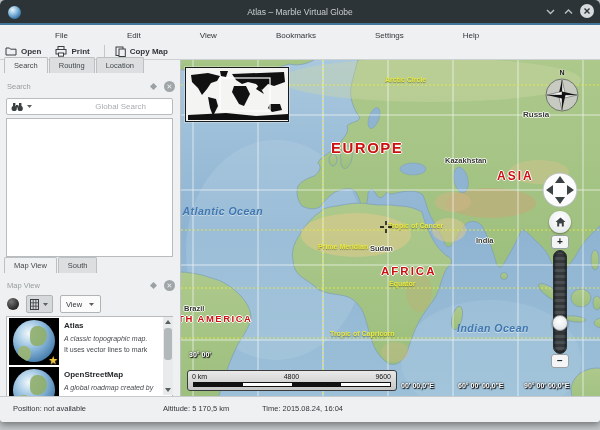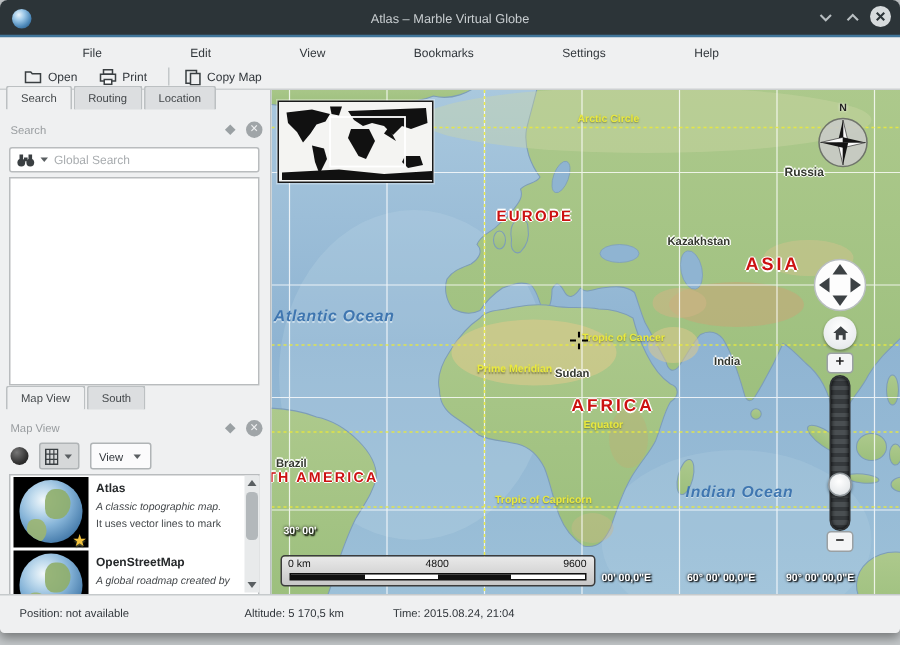--- a/index.html
+++ b/index.html
@@ -20,40 +20,40 @@
   .closebtn { width:14px; height:14px; border-radius:50%; background:#d7dbdd; display:flex;
     align-items:center; justify-content:center; }
 
   
   .menubar { position:absolute; left:0; top:27px; width:600px; height:16px;
     display:flex; align-items:center; padding-left:11px; gap:15px; }
   .menubar span { font-size:8px; color:#31363b;margin-left:44px; }
 
   
   .toolbar { position:absolute; left:0; top:43px; width:600px; height:17px;
-    display:flex; align-items:center; padding-left:16px; border-bottom:1px solid #cdd0d2; }
+    display:flex; align-items:center; padding-left:5px; border-bottom:1px solid #cdd0d2;font-weight:bold; }
   .tbtn { display:flex; align-items:center; gap:4px; margin-right:14px; font-size:8px; color:#31363b; }
   .tsep { width:1px; height:12px; background:#c4c8ca; margin:0 10px 0 0; }
 
   
   .main { position:absolute; left:0; top:60px; width:600px; height:336px; }
   .sidebar { position:absolute; left:0; top:0; width:180px; height:336px; }
   .tabs { position:absolute; left:4px; display:flex; height:16px; }
   .tab { font-size:7.5px; color:#44484b; padding:3px 9px 0 9px; height:16px;
     background:#dcdee0; border:1px solid #bcc0c2; border-bottom:none; border-radius:2px 2px 0 0; margin-right:1px; }
   .tab.active { background:#eff0f1; position:relative; z-index:2; }
   .panel-head { position:absolute; left:7px; width:168px; height:12px; display:flex; align-items:center; }
   .panel-title { font-size:7.5px; color:#989c9f; flex:1; }
   .diamond { width:5px; height:5px; background:#9aa0a3; transform:rotate(45deg); margin-right:8px; }
   .panel-close { width:11px; height:11px; border-radius:50%; background:#a0a5a8; color:#eff0f1;
     font-size:7px; line-height:11px; text-align:center; font-weight:bold; }
   .search-input { position:absolute; left:6px; top:38px; width:167px; height:17px; background:#fff;
     border:1px solid #b9bcbe; border-radius:2px; display:flex; align-items:center; padding-left:4px; }
   .search-input input { border:none; outline:none; font-size:8px; width:110px; color:#31363b;
-    font-family:"Liberation Sans","DejaVu Sans",sans-serif; background:transparent; }
+    font-family:"Liberation Sans","DejaVu Sans",sans-serif; background:transparent;text-align:right; }
   .search-input input::placeholder { color:#a8acaf; }
   .listbox { position:absolute; left:6px; top:58px; width:167px; height:139px; background:#fff;
     border:1px solid #b9bcbe; }
   .ctrlrow { position:absolute; left:7px; top:234px; height:20px; display:flex; align-items:center; }
   .globe-ico { width:12px; height:12px; border-radius:50%;
     background:radial-gradient(circle at 35% 30%, #777 0%, #333 60%, #111 100%); margin-right:7px; }
   .proj-btn { width:27px; height:18px; background:#d6d8d9; border:1px solid #b0b4b6; border-radius:2px;
     display:flex; align-items:center; justify-content:center; gap:3px; margin-right:7px; }
   .sel { height:18px; background:#fbfbfc; border:1px solid #b0b4b6; border-radius:2px; display:flex;
     align-items:center; padding:0 5px; gap:6px; font-size:7.5px; color:#31363b; }
@@ -322,21 +322,21 @@
         <g stroke="#ffffff" stroke-width="0.8" opacity="0.8">
           <path d="M0,55 H420 M0,130 H420 M0,205 H420 M0,280 H420"></path>
           <path d="M12,0 V336 M77,0 V336 M142,0 V336 M207,0 V336 M272,0 V336 M337,0 V336 M402,0 V336"></path>
         </g>
         <g stroke="#e9e93e" stroke-width="1" stroke-dasharray="2,2" opacity="0.9">
           <path d="M0,25 H420 M0,170 H420 M0,228 H420 M0,278 H420"></path>
           <path d="M142,0 V336"></path>
         </g>
       </svg>
 
-      <span class="mlabel lab-region" style="left:150px;top:79px;font-size:10px;">EUROPE</span>
+      <span class="mlabel lab-region" style="left:150px;top:79px;font-size:15px;">EUROPE</span>
       <span class="mlabel lab-region" style="left:316px;top:109px;font-size:12px;letter-spacing:2px;">ASIA</span>
       <span class="mlabel lab-region" style="left:172px;top:205px;font-size:11.5px;letter-spacing:2px;margin-left:28px;">AFRICA</span>
       <span class="mlabel lab-region" style="left:-28px;top:253px;font-size:9.5px;">SOUTH AMERICA</span>
       <span class="mlabel lab-country" style="left:342px;top:50px;font-size:8px;">Russia</span>
       <span class="mlabel lab-country" style="left:264px;top:96px;">Kazakhstan</span>
       <span class="mlabel lab-country" style="left:295px;top:176px;">India</span>
       <span class="mlabel lab-country" style="left:189px;top:184px;">Sudan</span>
       <span class="mlabel lab-country" style="left:3px;top:244px;">Brazil</span>
       <span class="mlabel lab-ocean" style="left:-32px;top:145px;">North Atlantic Ocean</span>
       <span class="mlabel lab-ocean" style="left:276px;top:262px;">Indian Ocean</span>
@@ -409,15 +409,15 @@
       <span class="coord" style="left:220px;">00' 00,0"E</span>
       <span class="coord" style="left:277px;">60° 00' 00,0"E</span>
       <span class="coord" style="left:343px;">90° 00' 00,0"E</span>
       <span class="latlab">30° 00'</span>
     </div>
   </div>
 
   <div class="statusbar">
     <span style="left:13px;">Position: not available</span>
     <span style="left:163px;">Altitude: 5 170,5 km</span>
-    <span style="left:262px;">Time: 2015.08.24, 21:04</span>
+    <span style="left:262px;">Time: 2015.08.24, 16:04</span>
   </div>
 </div>
 
 </body></html>

